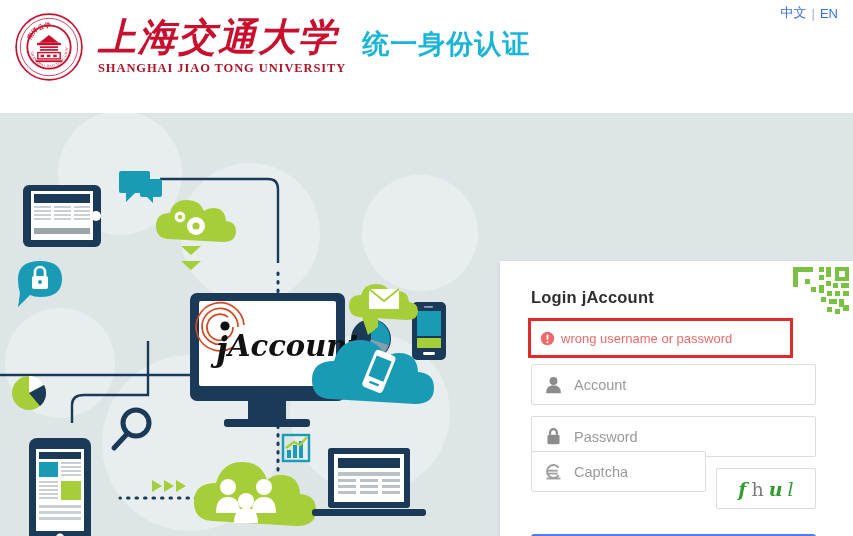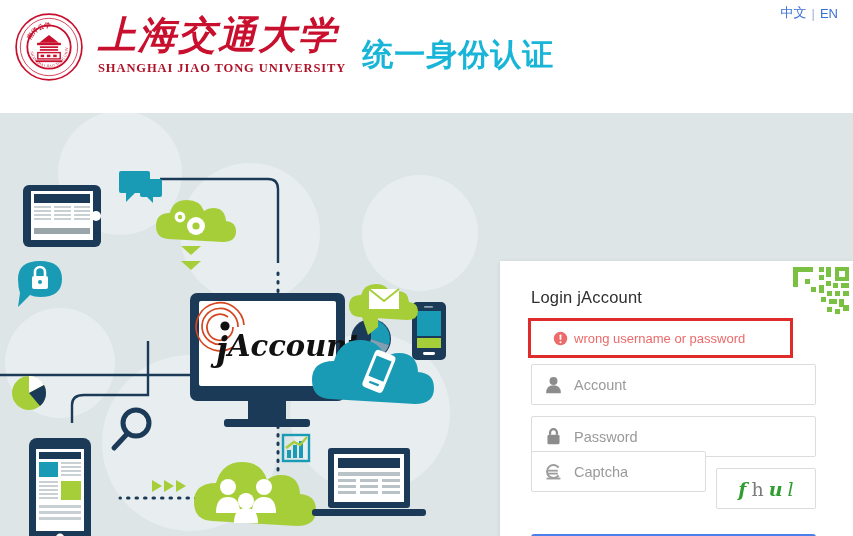--- a/index.html
+++ b/index.html
@@ -22,34 +22,34 @@
     font-size: 13px; color: #3a6fd8;
     display: flex; align-items: center; gap: 5px;
   }
   .lang-link { color: #3a6fd8; text-decoration: none; cursor: pointer; }
   .lang-sep { color: #9fb3d8; }
   .brand { position: absolute; left: 14px; top: 12px; display: flex; align-items: center; }
   .emblem { width: 70px; height: 70px; flex: 0 0 70px; }
   .brand-text { margin-left: 14px; display: flex; align-items: flex-start; }
   .cn-name { display: block; }
   .cn-name-zh {
-    font-family: Liberation Mono, monospace;
+    font-family: Liberation Serif, serif;
     font-size: 38px; font-weight: bold; font-style: italic;
     color: #c8102e; letter-spacing: 2px; line-height: 1.05;
   }
   .en-name {
     font-family: "Liberation Serif", serif;
     font-size: 12.5px; font-weight: bold; color: #b01329;
     letter-spacing: 0.9px; margin-top: 3px;
   }
   .sys-name {
     font-family: "DejaVu Sans", sans-serif;
-    font-size: 31px; font-weight: bold;
+    font-size: 27px; font-weight: bold;
     color: #18b5d8; letter-spacing: 1px;
-    margin-left: 16px; margin-top: 16px;
+    margin-left: 16px; margin-top: 8px;
   }
 
   
   .stage {
     position: absolute; top: 113px; left: 0;
     width: 853px; height: 423px;
     background: #dde5e7;
     overflow: hidden;
   }
   .illus { position: absolute; top: 0; left: 0; }
@@ -58,29 +58,29 @@
   .login-panel {
     position: absolute; left: 500px; top: 148px;
     width: 353px; height: 370px;
     background: #ffffff;
     box-shadow: 0 1px 4px rgba(0,0,0,0.10);
     overflow: hidden;
   }
   .qr-deco { position: absolute; top: 0; right: 0; width: 66px; height: 66px; }
   .panel-title {
     position: absolute; left: 31px; top: 27px;
-    font-size: 16.5px; font-weight: normal; color: #2f2f2f;
+    font-size: 16.5px; font-weight: bold; color: #2f2f2f;
     letter-spacing: 0.2px;
   }
   .error-box {
     position: absolute; left: 28px; top: 57px;
     width: 265px; height: 40px;
     border: 3px solid #e02b2b;
     background: #ffffff;
-    display: flex; align-items: center; padding-left: 22px;
+    display: flex; align-items: center; padding-left: 9px;
   }
   .error-icon { width: 15px; height: 15px; flex: 0 0 15px; margin-right: 6px; }
   .error-text { font-size: 13px; color: #ec6a6a; white-space: nowrap; }
 
   .field {
     position: absolute; left: 31px;
     width: 285px; height: 41px;
     border: 1px solid #dcdcdc;
     background: #fff;
     display: flex; align-items: center;

